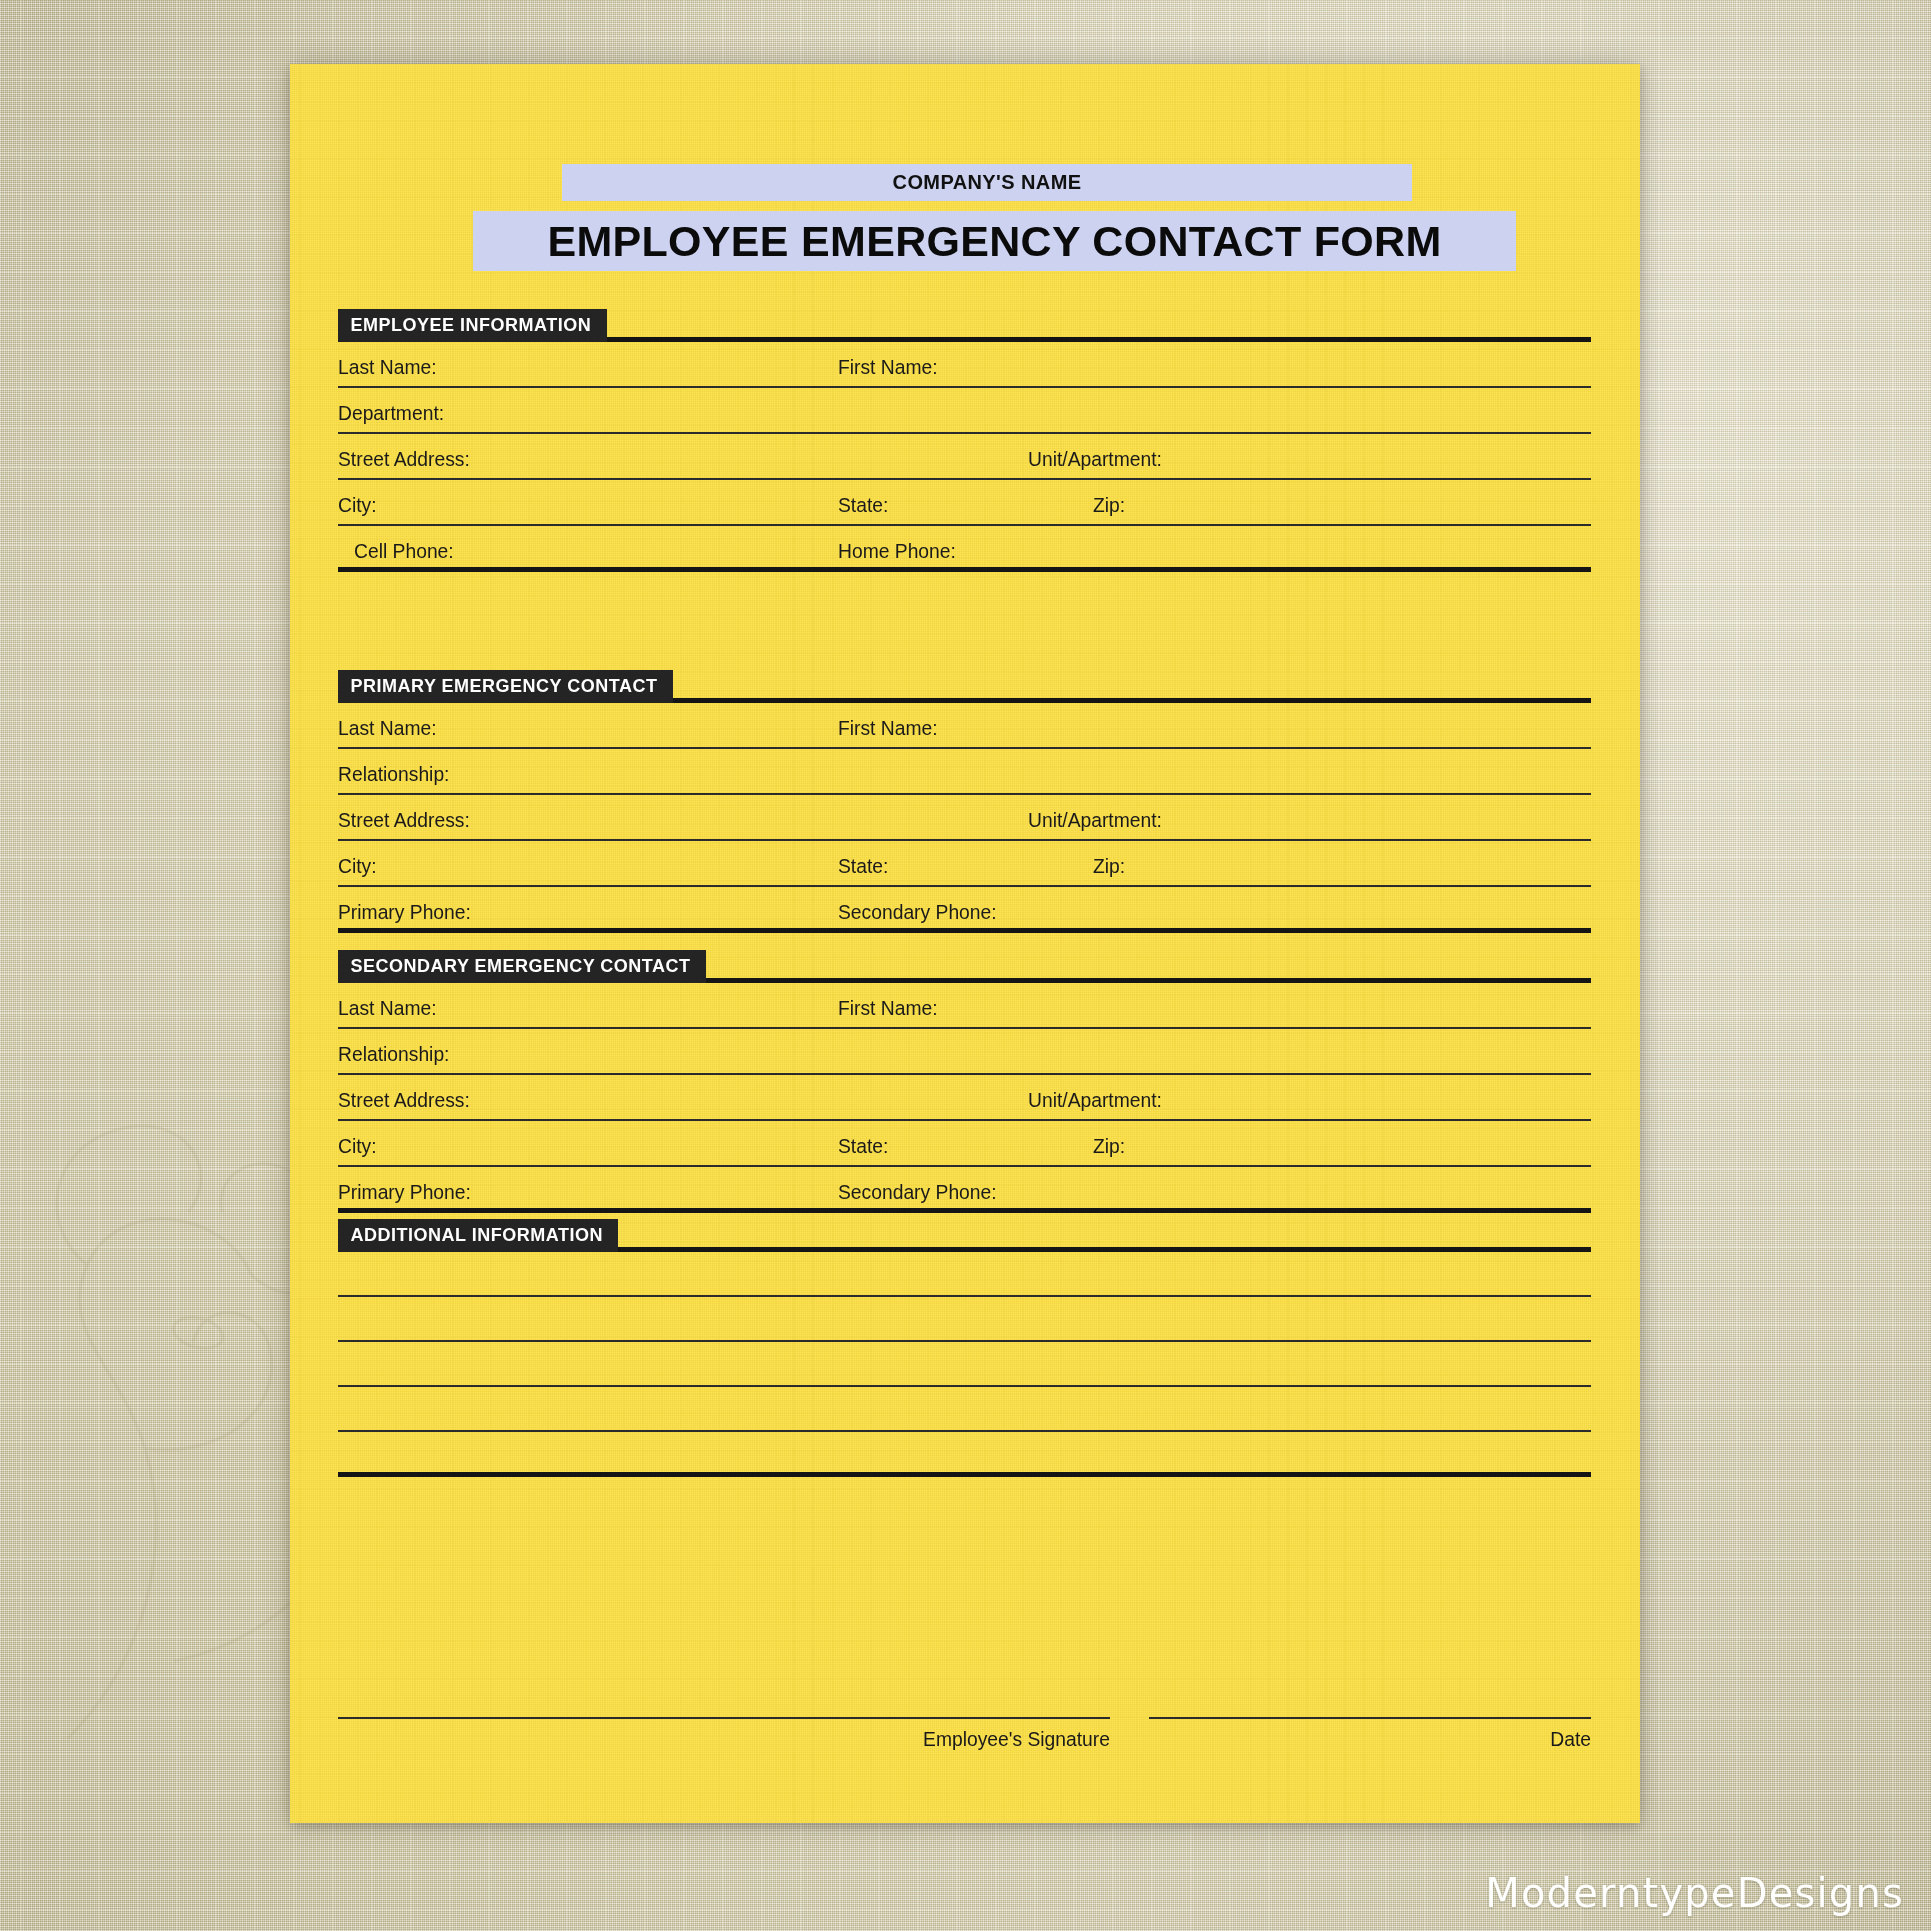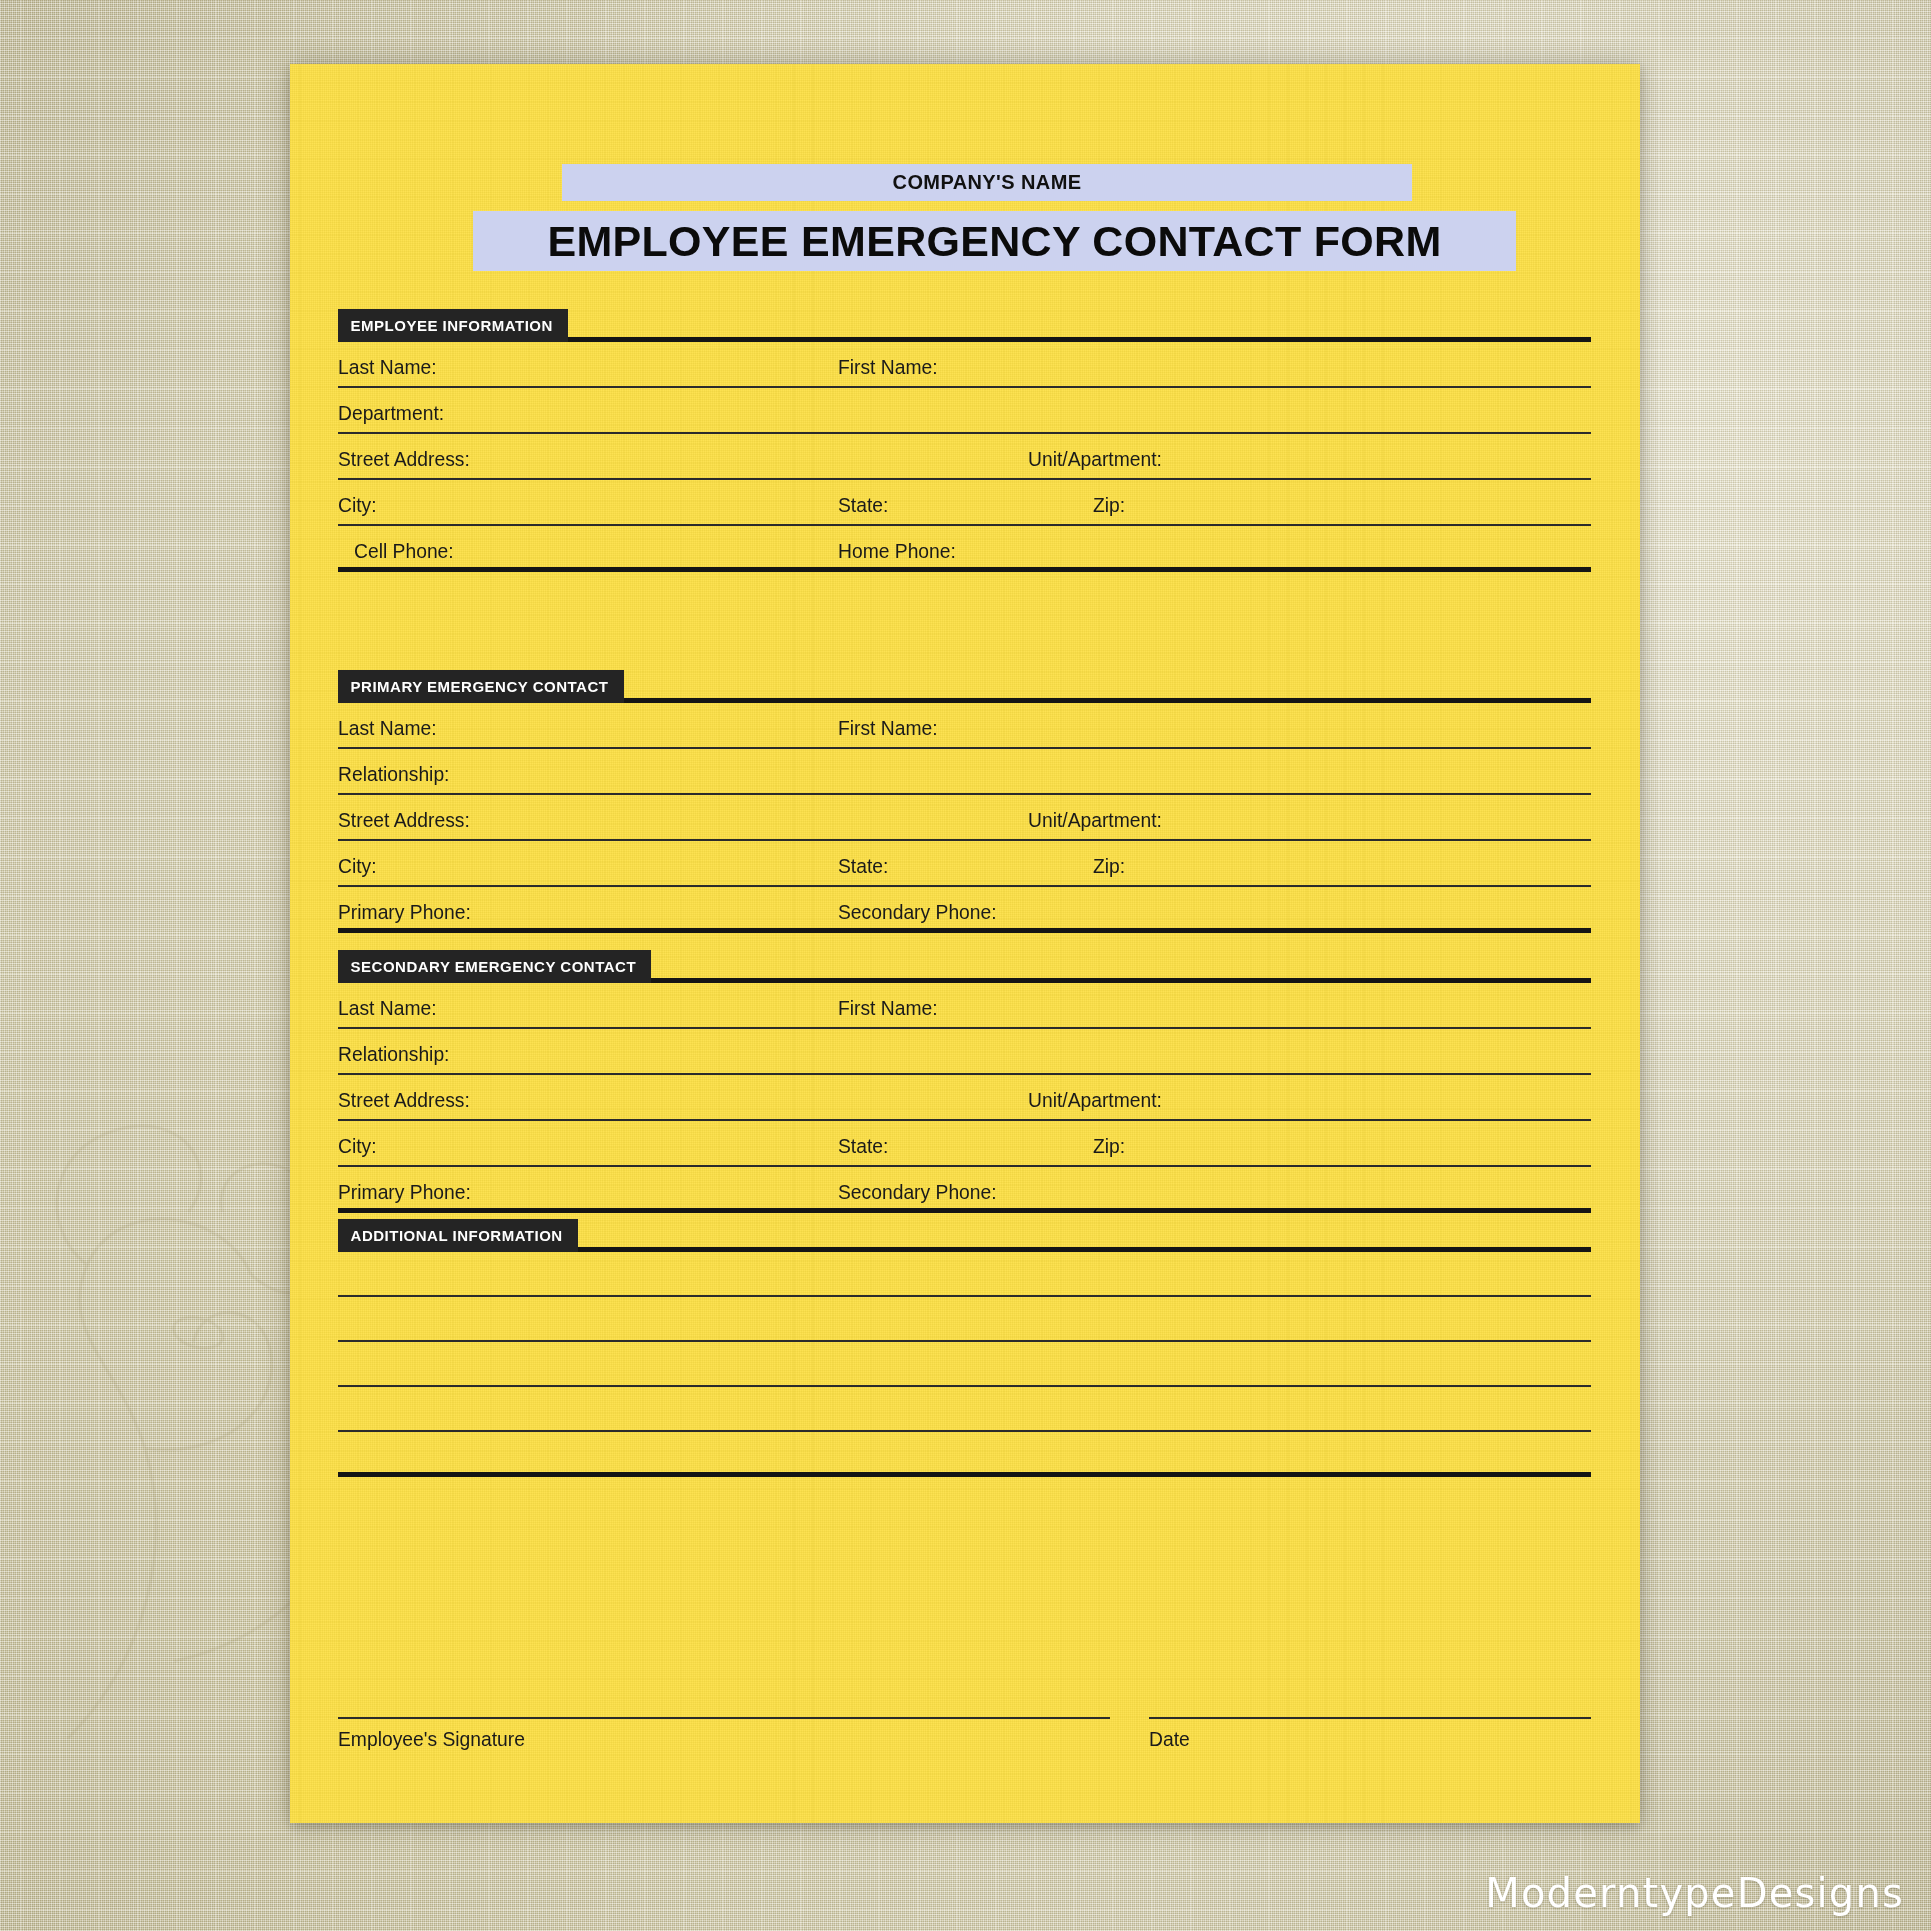--- a/index.html
+++ b/index.html
@@ -67,21 +67,21 @@
   .section{position:absolute;left:0;width:1253px;}
   .sec-head{position:relative;height:33px;}
   .sec-tab{
     position:absolute;left:0;top:0;height:33px;
     background:#242424;
     display:flex;align-items:center;
     padding:0 15.4px 0 12.6px;
     box-sizing:border-box;
   }
   .sec-tab span{
-    color:#fff;font-size:15px;font-weight:bold;letter-spacing:0.5px;
+    color:#fff;font-size:18px;font-weight:bold;letter-spacing:0.5px;
     white-space:nowrap;
   }
   .sec-rule{
     position:absolute;left:0;right:0;bottom:0;height:4.8px;background:#151515;
   }
 
   
   .row{position:relative;height:46px;}
   .row .lbl{
     position:absolute;bottom:8.7px;
@@ -94,21 +94,21 @@
 
   
   .blankrow{position:relative;height:45px;}
   .blankrow .underline{position:absolute;left:0;right:0;bottom:0;height:1.9px;background:#2b2b2b;}
   .blankrow.thick .underline{height:4.8px;background:#151515;}
 
   
   #sig-area{position:absolute;left:0;width:1253px;}
   .sig-line{position:absolute;height:1.9px;background:#2b2b2b;}
   .sig-cap{
-    position:absolute;text-align:left;font-size:19.3px;color:#1a1a1a;
+    position:absolute;text-align:right;font-size:19.3px;color:#1a1a1a;
   }
 
   
   #watermark{
     position:absolute;right:27px;bottom:15.4px;
     font-size:40px;color:#ffffff;letter-spacing:1.2px;
     font-family:"DejaVu Sans", sans-serif;
     text-shadow:0 1px 2.9px rgba(90,84,52,.35);
   }
 </style>

